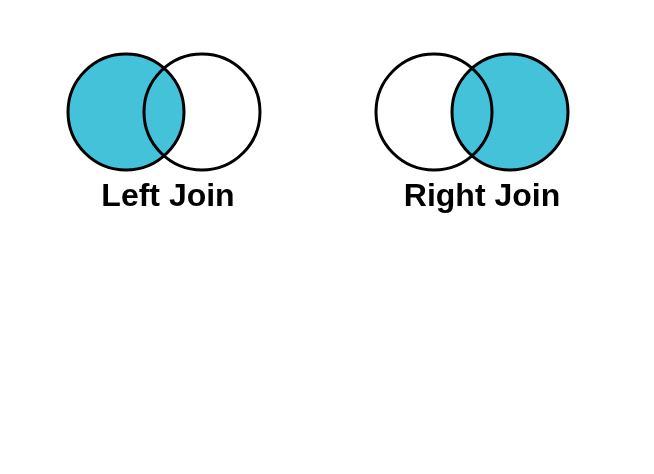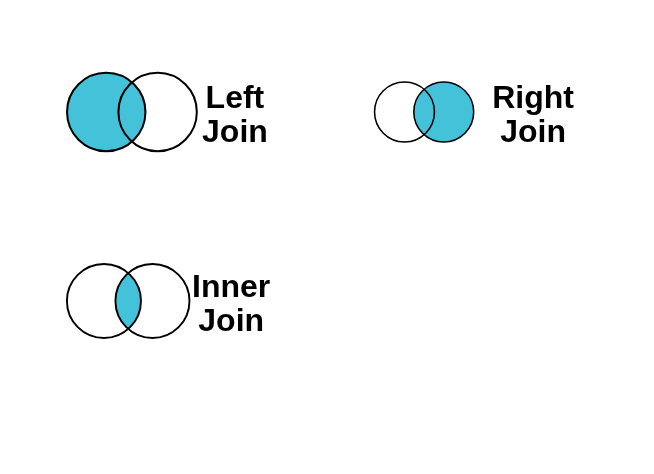--- a/index.html
+++ b/index.html
@@ -13,21 +13,21 @@
     width: 654px; height: 474px;
     background: var(--page-bg);
     font-family: "Liberation Sans", sans-serif;
     overflow: hidden;
   }
   .canvas { position: relative; width: 654px; height: 474px; }
   .cell {
     position: absolute;
     width: 224px;
     display: flex;
-    align-items: center;
+    flex-direction: column;
   }
   .cell-tl { left: 65px;  top: 51px; }
   .cell-tr { left: 373px; top: 51px; }
   .cell-bl { left: 65px;  top: 240px; }
   .cell-br { left: 373px; top: 240px; }
   .venn { width: 198px; height: 122px; display: block; }
   .outline {
     fill: none;
     stroke: var(--venn-stroke);
     stroke-width: 3;
@@ -61,28 +61,15 @@
 
   <figure class="cell cell-tr">
     <svg class="venn" viewBox="0 0 198 122" aria-hidden="true">
       <circle class="region-fill" cx="137" cy="61" r="58"></circle>
       <circle class="outline" cx="61" cy="61" r="58"></circle>
       <circle class="outline" cx="137" cy="61" r="58"></circle>
     </svg>
     <figcaption>Right Join</figcaption>
   </figure>
 
-  <figure class="cell cell-bl">
-    <svg class="venn" viewBox="0 0 198 122" aria-hidden="true">
-      <defs>
-        <clipPath id="inner-clip">
-          <circle cx="61" cy="61" r="58"></circle>
-        </clipPath>
-      </defs>
-      <circle class="region-fill" cx="137" cy="61" r="58" clip-path="url(#inner-clip)"></circle>
-      <circle class="outline" cx="61" cy="61" r="58"></circle>
-      <circle class="outline" cx="137" cy="61" r="58"></circle>
-    </svg>
-    <figcaption>Inner Join</figcaption>
-  </figure>
 
 
 </div>
 
 </body></html>

